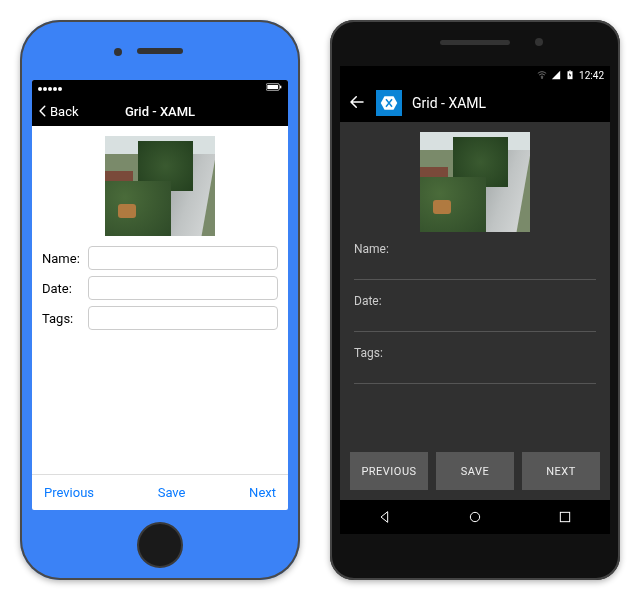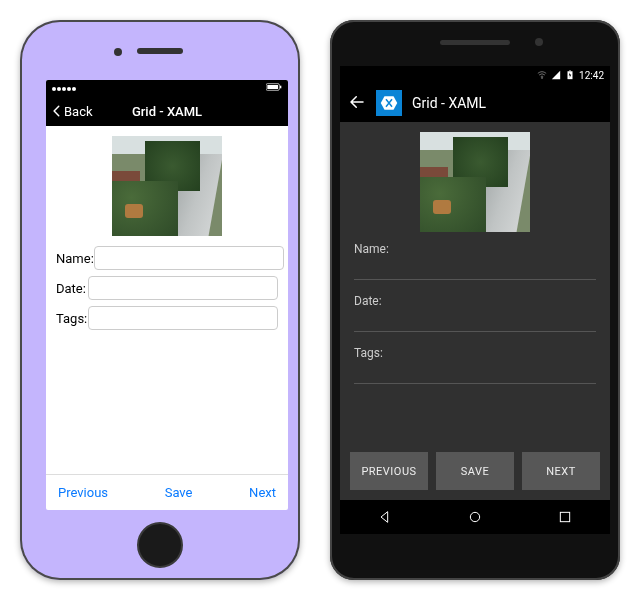--- a/index.html
+++ b/index.html
@@ -13,23 +13,23 @@
   .stage {
     display: flex;
     gap: 30px;
     padding: 20px;
   }
 
   
   .iphone {
     width: 280px;
     height: 560px;
-    background: #c4b5fd;
+    background: #3b82f6;
     border-radius: 40px;
-    padding: 60px 12px 70px 26px;
+    padding: 60px 12px 70px 12px;
     position: relative;
     box-shadow: inset 0 0 0 2px #4a4a4a, 0 2px 6px rgba(0,0,0,.3);
   }
   .iphone .speaker {
     position: absolute;
     top: 28px; left: 50%; transform: translateX(-50%);
     width: 46px; height: 6px;
     background: #333; border-radius: 3px;
   }
   .iphone .camera {

